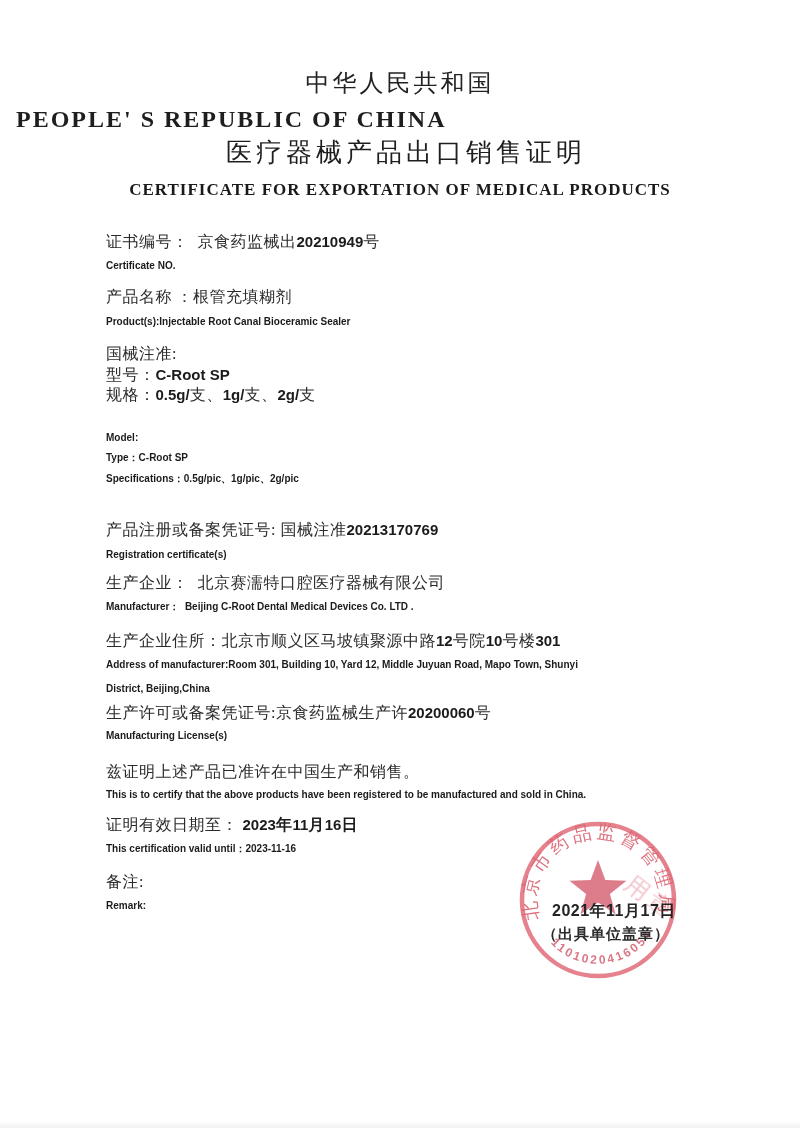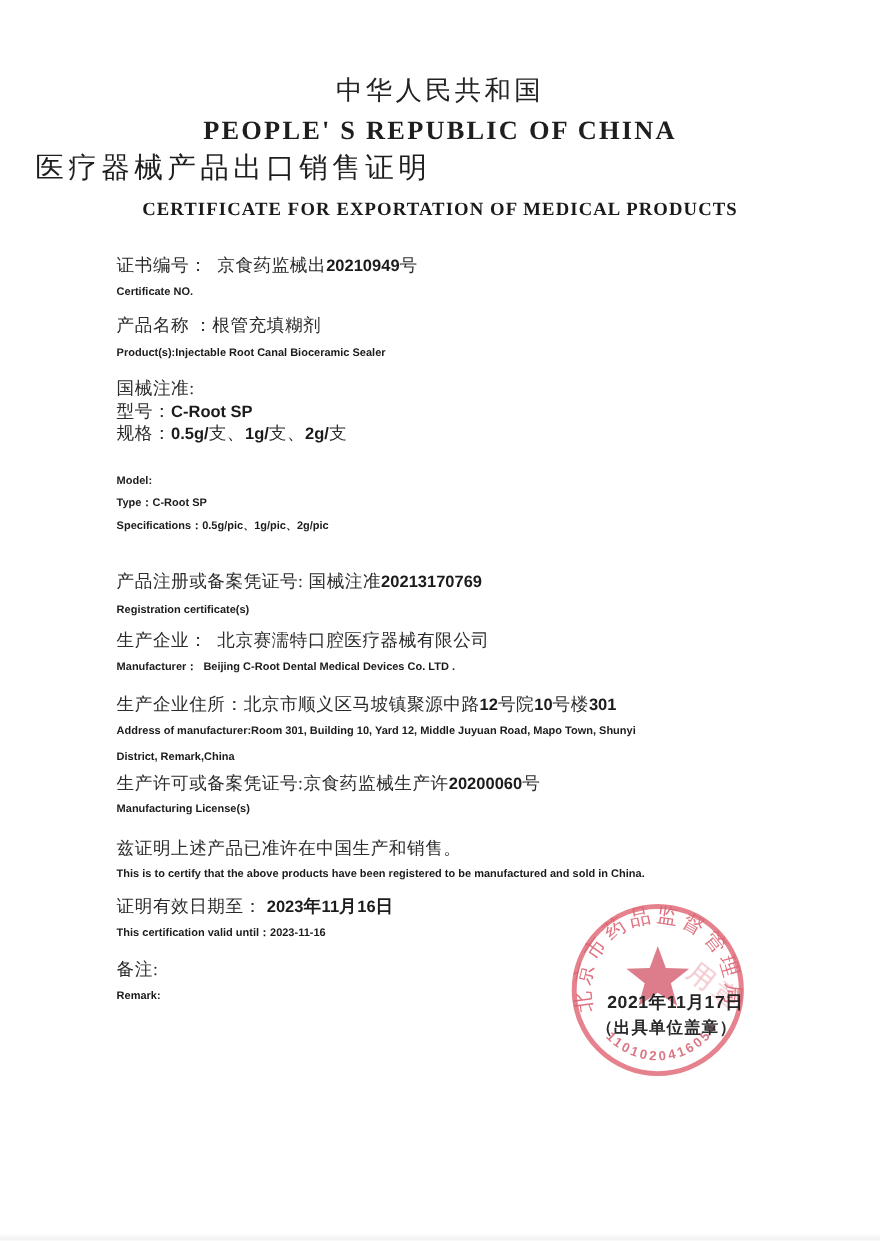--- a/index.html
+++ b/index.html
@@ -22,22 +22,22 @@
   .seg-zhb{font-family:"Liberation Serif","DejaVu Serif",serif;font-size:16px;color:#1c1c1c;font-weight:bold;letter-spacing:0.5px;}
   .seg-num{font-family:"Liberation Sans","DejaVu Sans",sans-serif;font-size:15px;color:#1b1b1b;font-weight:bold;}
   .seg-en{font-family:"Liberation Sans","DejaVu Sans",sans-serif;font-size:10px;color:#1b1b1b;font-weight:bold;}
   .seg-title-zh1{font-family:"Liberation Serif","DejaVu Serif",serif;font-size:24px;color:#222;letter-spacing:3px;}
   .seg-title-en1{font-family:"Liberation Serif","DejaVu Serif",serif;font-size:24px;color:#1e1e1e;font-weight:600;letter-spacing:2px;}
   .seg-title-zh2{font-family:"Liberation Serif","DejaVu Serif",serif;font-size:26px;color:#1e1e1e;letter-spacing:4px;}
   .seg-title-en2{font-family:"Liberation Serif","DejaVu Serif",serif;font-size:17px;color:#1a1a1a;font-weight:600;letter-spacing:1px;}
 
   
   [data-name="line-title-zh-1"]{left:0;right:0;text-align:center;top:56px;}
-  [data-name="line-title-en-1"]{left:0;right:0;text-align:center;top:92px;}
-  [data-name="line-title-zh-2"]{left:0;right:4px;top:126px;padding-left:16px;}
+  [data-name="line-title-en-1"]{left:0;right:0;top:92px;}
+  [data-name="line-title-zh-2"]{left:0;right:4px;text-align:center;top:126px;padding-left:16px;}
   [data-name="line-title-en-2"]{left:0;right:0;text-align:center;top:163px;}
   [data-name="line-cert-no-zh"]{top:215px;}
   [data-name="line-cert-no-en"]{top:237px;}
   [data-name="line-product-zh"]{top:270px;}
   [data-name="line-product-en"]{top:293px;}
   [data-name="line-spec-model-zh"]{top:327px;}
   [data-name="line-type-zh"]{top:348px;}
   [data-name="line-spec-zh"]{top:368px;}
   [data-name="line-model-en"]{top:409px;}
   [data-name="line-type-en"]{top:429px;}
@@ -96,21 +96,21 @@
       <p class="line" data-name="line-type-zh"><span class="seg-zh" data-name="text-segment">型号：</span><span class="seg-num" data-name="text-segment">C-Root SP</span></p>
       <p class="line" data-name="line-spec-zh"><span class="seg-zh" data-name="text-segment">规格：</span><span class="seg-num" data-name="text-segment">0.5g/</span><span class="seg-zh" data-name="text-segment">支</span><span class="seg-zh" data-name="text-segment">、</span><span class="seg-num" data-name="text-segment">1g/</span><span class="seg-zh" data-name="text-segment">支</span><span class="seg-zh" data-name="text-segment">、</span><span class="seg-num" data-name="text-segment">2g/</span><span class="seg-zh" data-name="text-segment">支</span></p>
       <p class="line" data-name="line-model-en"><span class="seg-en" data-name="text-segment">Model:</span></p>
       <p class="line" data-name="line-type-en"><span class="seg-en" data-name="text-segment">Type：C-Root SP</span></p>
       <p class="line" data-name="line-spec-en"><span class="seg-en" data-name="text-segment">Specifications：0.5g/pic、1g/pic、2g/pic</span></p>
       <p class="line" data-name="line-reg-zh"><span class="seg-zh" data-name="text-segment">产品注册或备案凭证号: 国械注准</span><span class="seg-num" data-name="text-segment">20213170769</span></p>
       <p class="line" data-name="line-reg-en"><span class="seg-en" data-name="text-segment">Registration certificate(s)</span></p>
       <p class="line" data-name="line-mfr-zh"><span class="seg-zh" data-name="text-segment">生产企业：  北京赛濡特口腔医疗器械有限公司</span></p>
       <p class="line" data-name="line-mfr-en"><span class="seg-en" data-name="text-segment">Manufacturer：  Beijing C-Root Dental Medical Devices Co. LTD .</span></p>
       <p class="line" data-name="line-addr-zh"><span class="seg-zh" data-name="text-segment">生产企业住所：北京市顺义区马坡镇聚源中路</span><span class="seg-num" data-name="text-segment">12</span><span class="seg-zh" data-name="text-segment">号院</span><span class="seg-num" data-name="text-segment">10</span><span class="seg-zh" data-name="text-segment">号楼</span><span class="seg-num" data-name="text-segment">301</span></p>
-      <p class="line" data-name="line-addr-en"><span class="seg-en" data-name="text-segment">Address of manufacturer:Room 301, Building 10, Yard 12, Middle Juyuan Road, Mapo Town, Shunyi</span><br><span class="seg-en" data-name="text-segment">District, Remark,China</span></p>
+      <p class="line" data-name="line-addr-en"><span class="seg-en" data-name="text-segment">Address of manufacturer:Room 301, Building 10, Yard 12, Middle Juyuan Road, Mapo Town, Shunyi</span><br><span class="seg-en" data-name="text-segment">District, Beijing,China</span></p>
       <p class="line" data-name="line-license-zh"><span class="seg-zh" data-name="text-segment">生产许可或备案凭证号:京食药监械生产许</span><span class="seg-num" data-name="text-segment">20200060</span><span class="seg-zh" data-name="text-segment">号</span></p>
       <p class="line" data-name="line-license-en"><span class="seg-en" data-name="text-segment">Manufacturing License(s)</span></p>
       <p class="line" data-name="line-certify-zh"><span class="seg-zh" data-name="text-segment">兹证明上述产品已准许在中国生产和销售。</span></p>
       <p class="line" data-name="line-certify-en"><span class="seg-en" data-name="text-segment">This is to certify that the above products have been registered to be manufactured and sold in China.</span></p>
       <p class="line" data-name="line-valid-zh"><span class="seg-zh" data-name="text-segment">证明有效日期至： </span><span class="seg-num" data-name="text-segment">2023</span><span class="seg-zhb" data-name="text-segment">年</span><span class="seg-num" data-name="text-segment">11</span><span class="seg-zhb" data-name="text-segment">月</span><span class="seg-num" data-name="text-segment">16</span><span class="seg-zhb" data-name="text-segment">日</span></p>
       <p class="line" data-name="line-valid-en"><span class="seg-en" data-name="text-segment">This certification valid until：2023-11-16</span></p>
       <p class="line" data-name="line-remark-zh"><span class="seg-zh" data-name="text-segment">备注:</span></p>
       <p class="line" data-name="line-remark-en"><span class="seg-en" data-name="text-segment">Remark:</span></p>
     </div>
 

